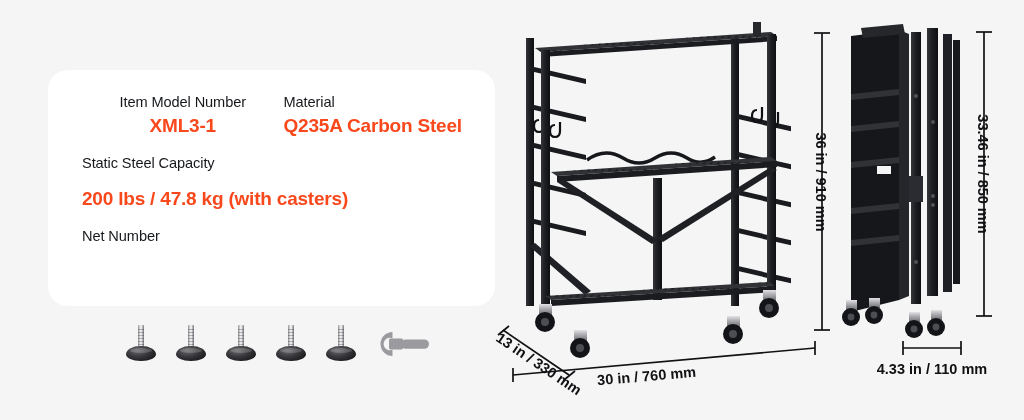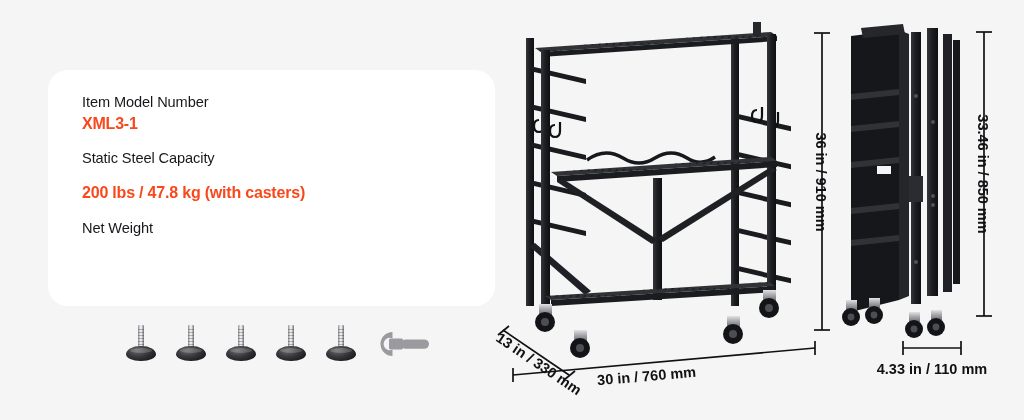--- a/index.html
+++ b/index.html
@@ -11,28 +11,28 @@
   }
   .stage{position:absolute;inset:0;}
 
   
   .spec-card{
     position:absolute;left:48px;top:70px;width:447px;height:236px;
     background:#ffffff;border-radius:20px;
   }
   .spec-inner{position:absolute;left:34px;top:22px;right:10px;}
   .row{display:flex;}
-  .col-a{width:210px;}
+  .col-a{width:210px;text-align:center;}
   .col-b{width:210px;}
   .lbl{
     font-size:14.6px;color:#16181b;line-height:1.42;
     letter-spacing:-0.1px;white-space:nowrap;
   }
   .val{
-    font-size:16px;color:#f8481c;font-weight:bold;line-height:1.42;
+    font-size:19px;color:#f8481c;font-weight:bold;line-height:1.42;
     letter-spacing:-0.2px;white-space:nowrap;
   }
   .blk{margin-top:13px;}
 
   
   .accessories{position:absolute;left:126px;top:325px;display:flex;align-items:flex-end;gap:20px;}
   .foot{position:relative;width:30px;height:36px;}
   .foot .stem{
     position:absolute;left:50%;top:0;transform:translateX(-50%);
     width:6px;height:24px;border-radius:1px;
@@ -64,32 +64,36 @@
 <div class="stage">
 
   <div class="spec-card">
     <div class="spec-inner">
 
       <div class="row">
         <div class="col-a">
           <div class="lbl">Item Model Number</div>
           <div class="val">XML3-1</div>
         </div>
+        <div class="col-b">
+          <div class="lbl">Material</div>
+          <div class="val">Q235A Carbon Steel</div>
+        </div>
       </div>
 
       <div class="blk">
         <div class="lbl">Static Steel Capacity</div>
       </div>
 
       <div class="blk">
         <div class="val">200 lbs / 47.8 kg (with casters)</div>
       </div>
 
       <div class="blk">
-        <div class="lbl">Net Weight</div>
+        <div class="lbl">Net Number</div>
       </div>
 
     </div>
   </div>
 
   <div class="accessories">
     <div class="foot">
         <div class="stem"></div>
         <div class="base"></div>
       </div>

